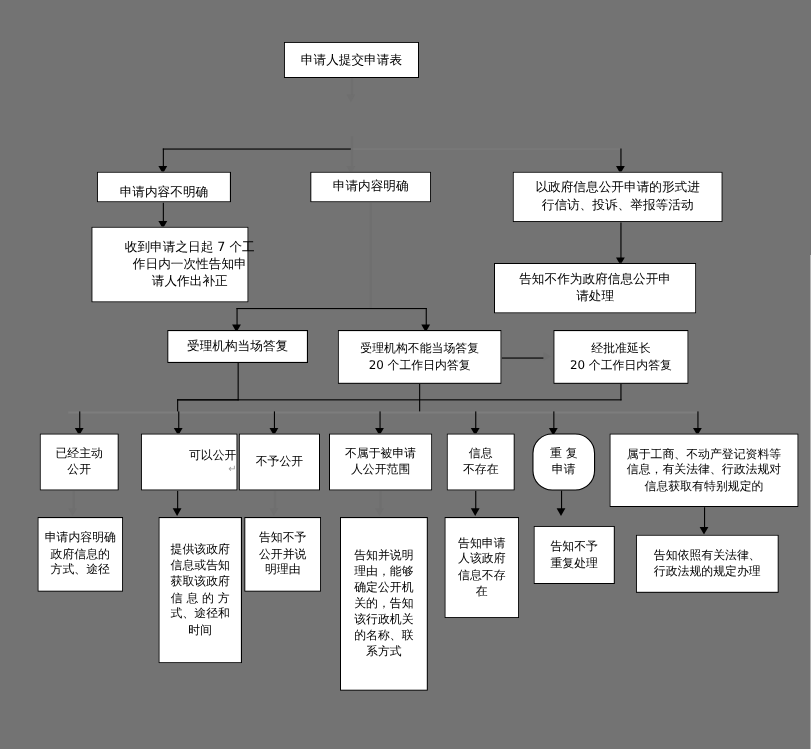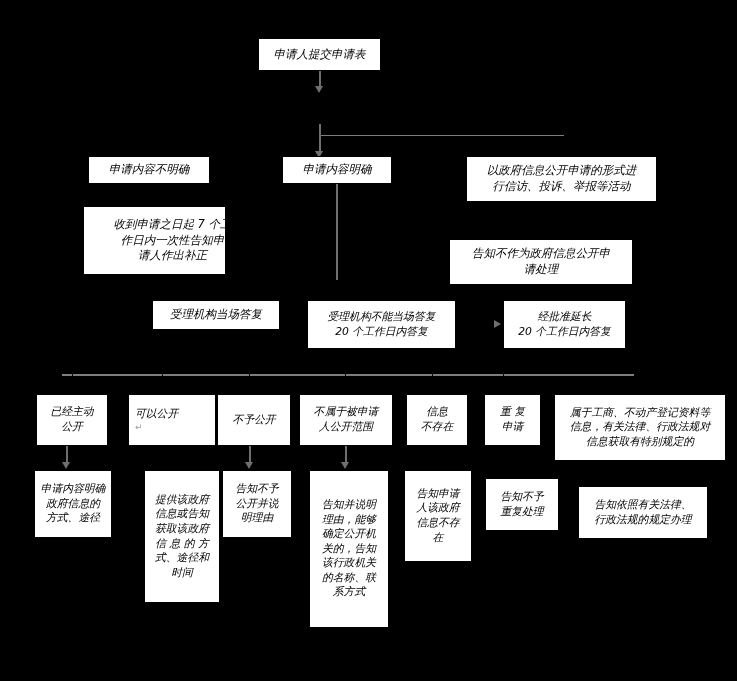--- a/index.html
+++ b/index.html
@@ -1,17 +1,17 @@
 <!DOCTYPE html>
 <html><head>
 <meta charset="utf-8">
 <style>
   html,body{margin:0;padding:0;background:#ffffff;}
   body{font-family:"DejaVu Sans","Liberation Sans",sans-serif;}
-  #canvas{position:relative;width:737px;height:681px;background:#000000;overflow:hidden;font-style:italic;}
+  #canvas{position:relative;width:737px;height:681px;background:#737373;overflow:hidden;}
   .node{position:absolute;box-sizing:border-box;border:1px solid #000000;background:#ffffff;
         display:flex;flex-direction:column;align-items:center;justify-content:center;
         color:#000000;line-height:1.35;z-index:3;}
   .node .ln{display:block;white-space:nowrap;}
   .t11{font-size:11.5px;}
   .t105{font-size:10.8px;}
   .pilcrow{color:#9a9a9a;font-size:9px;}
   .conn{position:absolute;background:#000000;z-index:1;}
   .vline{width:1px;}
   .hline{height:1px;}
@@ -41,21 +41,21 @@
   <div class="conn hline" style="left:148px;top:135px;width:171px;height:1px;"></div>
   <div class="conn hline grayline" style="left:319px;top:135px;width:245px;height:1px;"></div>
 
   <div class="conn vline" style="left:148px;top:135px;width:1px;height:18px;"></div>
   <div class="arrow" style="left:144px;top:151px;"></div>
   <div class="conn vline" style="left:319px;top:135px;width:2px;height:18px;background:#6f6f6f;"></div>
   <div class="arrow gray" style="left:315px;top:151px;"></div>
   <div class="conn vline" style="left:564px;top:135px;width:1px;height:18px;"></div>
   <div class="arrow" style="left:560px;top:151px;"></div>
 
-  <div class="node t11" style="left:88px;top:156px;width:122px;height:28px;">
+  <div class="node t11" style="left:88px;top:156px;width:122px;height:28px;justify-content:flex-end;">
     <span class="ln">申请内容不明确</span>
   </div>
 
   <div class="node t11" style="left:282px;top:156px;width:110px;height:28px;">
     <span class="ln">申请内容明确</span>
   </div>
 
   <div class="node t11" style="left:466px;top:156px;width:191px;height:46px;">
     <span class="ln">以政府信息公开申请的形式进</span>
     <span class="ln">行信访、投诉、举报等活动</span>
@@ -133,40 +133,40 @@
   <div class="arrow" style="left:499px;top:389px;"></div>
 
   <div class="conn vline" style="left:634px;top:374px;width:1px;height:17px;"></div>
   <div class="arrow" style="left:630px;top:389px;"></div>
 
   <div class="node t105" style="left:36px;top:394px;width:72px;height:52px;">
     <span class="ln">已经主动</span>
     <span class="ln">公开</span>
   </div>
 
-  <div class="node t105" style="left:128px;top:394px;width:88px;height:52px;align-items:flex-start;padding-left:6px;">
+  <div class="node t105" style="left:128px;top:394px;width:88px;height:52px;align-items:flex-end;padding-left:6px;">
     <span class="ln">可以公开</span>
     <span class="ln pilcrow">↵</span>
   </div>
 
   <div class="node t105" style="left:217px;top:394px;width:74px;height:52px;">
     <span class="ln">不予公开</span>
   </div>
 
   <div class="node t105" style="left:299px;top:394px;width:94px;height:52px;">
     <span class="ln">不属于被申请</span>
     <span class="ln">人公开范围</span>
   </div>
 
   <div class="node t105" style="left:406px;top:394px;width:62px;height:52px;">
     <span class="ln">信息</span>
     <span class="ln">不存在</span>
   </div>
 
-  <div class="node t105" style="left:484px;top:394px;width:57px;height:52px;">
+  <div class="node t105" style="left:484px;top:394px;width:57px;height:52px;border-radius:18px;">
     <span class="ln">重  复</span>
     <span class="ln">申请</span>
   </div>
 
   <div class="node t105" style="left:554px;top:394px;width:172px;height:67px;text-align:right;">
     <span class="ln">属于工商、不动产登记资料等</span>
     <span class="ln">信息，有关法律、行政法规对</span>
     <span class="ln">信息获取有特别规定的</span>
   </div>
 

